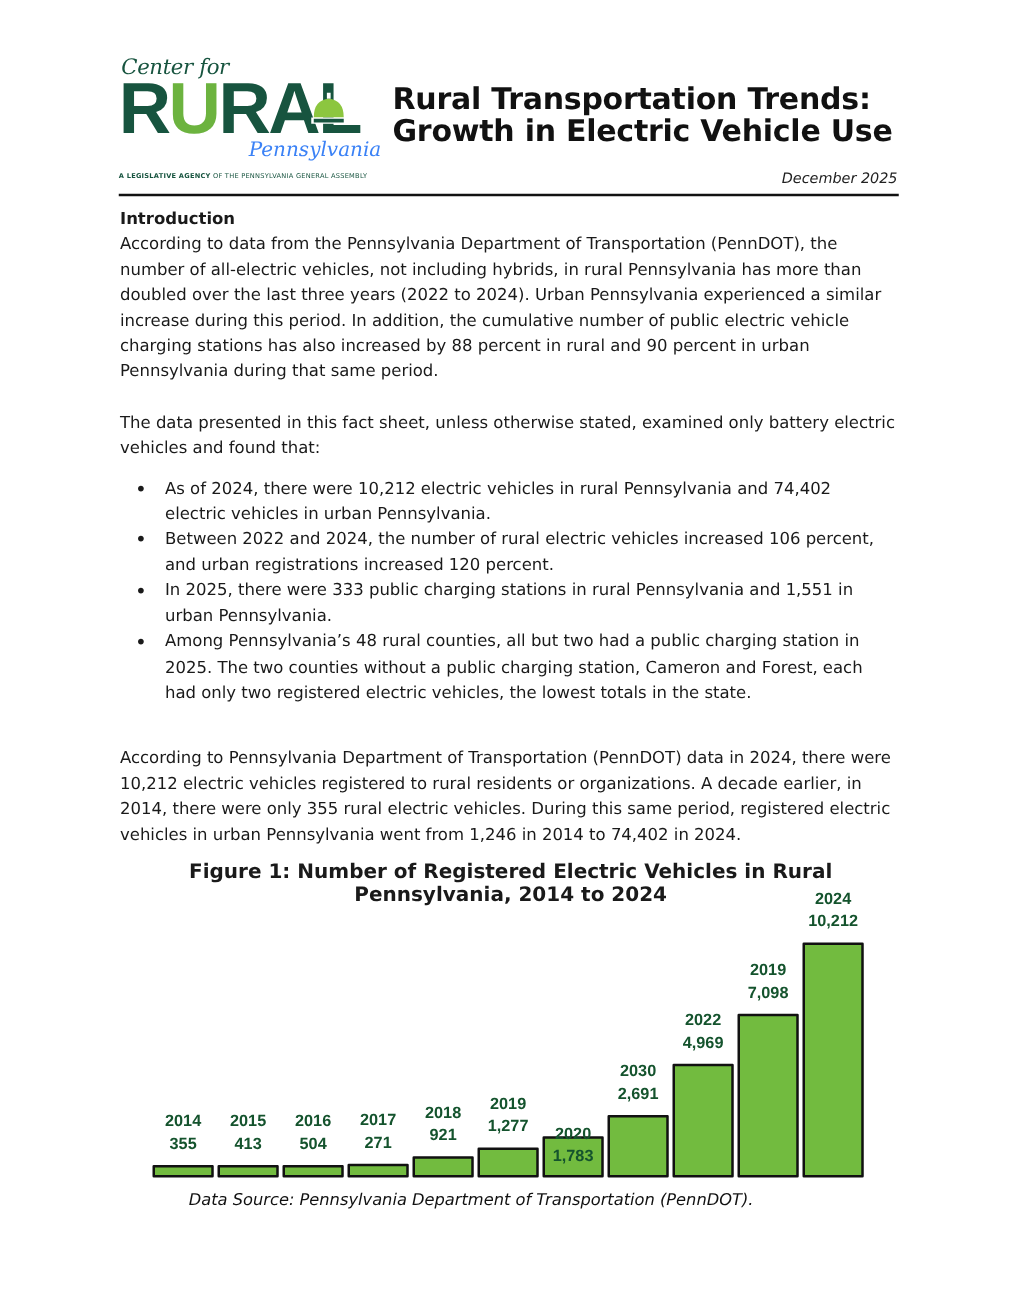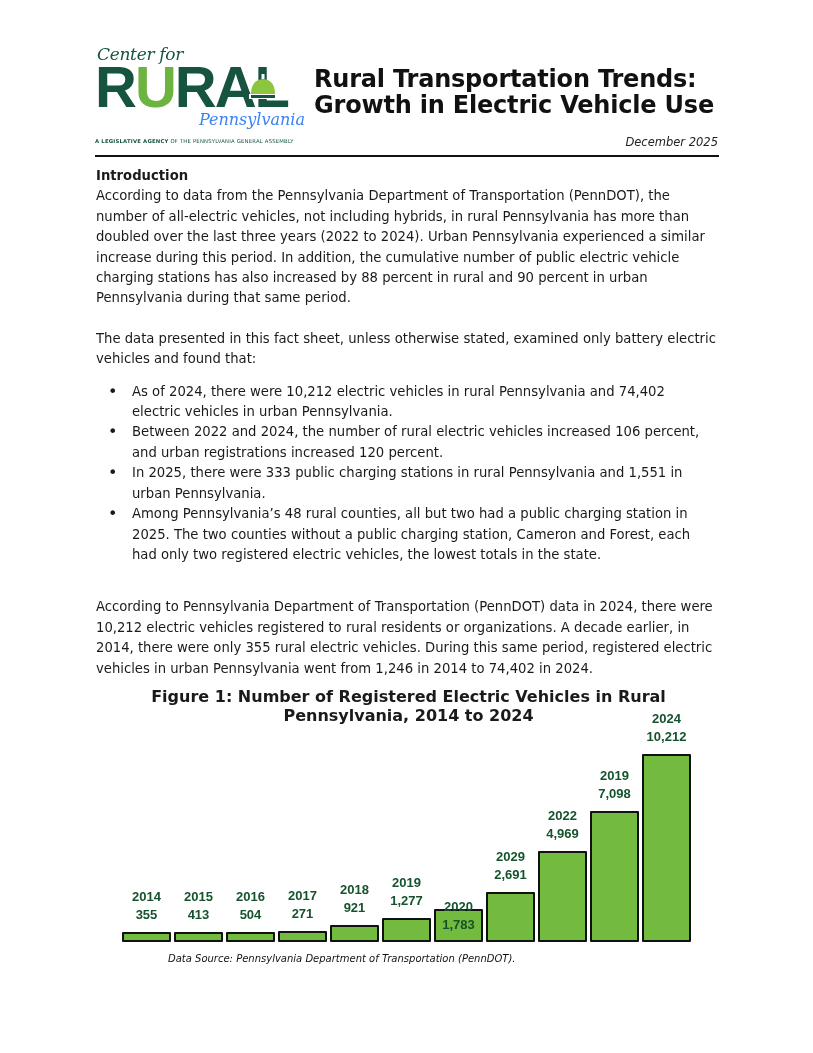--- a/index.html
+++ b/index.html
@@ -20,21 +20,21 @@
     .content h2 { font-size: 13.2px; font-weight: bold; margin: 0; line-height: 20.4px; }
     .content p { margin: 0; }
     .gap { height: 20px; }
     ul.bullets { margin: 12px; padding: 0; list-style: none; }
     ul.bullets li { position: relative; padding-left: 24px; }
     ul.bullets li::before { content: "\2022"; position: absolute; left: 0; top: 0; font-size: 16px; }
     .fig-title { position: absolute; left: 96px; top: 687px; width: 625px; text-align: center; font-weight: bold; font-size: 16px; }
     .chart { position: absolute; left: 0; top: 0; width: 813px; height: 1053px; pointer-events: none; }
     .bar { position: absolute; background: #72bb3f; border: 2.5px solid #111; box-sizing: border-box; border-radius: 1px; pointer-events: auto; }
     .blabel { position: absolute; width: 70px; text-align: center; font-family: "Liberation Sans", sans-serif; font-weight: bold; font-size: 13px; line-height: 18px; color: #14532d; }
-    .source { position: absolute; left: 168px; top: 953px; font-style: italic; font-size: 10px; color: #111; }
+    .source { position: absolute; left: 151px; top: 953px; font-style: italic; font-size: 13px; color: #111; }
   </style>
 </head>
 <body>
 
 <div class="logo">
   <span class="cf">Center for</span>
   <span class="rural"><span>R</span><span class="u">U</span><span>RAL</span></span>
   <svg class="dome" viewBox="0 0 30 26">
     <rect x="13.5" y="0" width="3" height="5" fill="#ffffff"></rect>
     <path d="M3 20 Q3 6 15 5 Q27 6 27 20 Z" fill="#8cc63f"></path>
@@ -97,21 +97,21 @@
       <div>2019</div>
       <div>1,277</div>
     </div>
     <div class="bar" style="left: 434px; top: 909px; width: 49px; height: 33px; background: rgb(114, 187, 63);"></div>
     <div class="blabel" style="left: 423.5px; top: 898px;">
       <div>2020</div>
       <div>1,783</div>
     </div>
     <div class="bar" style="left: 486px; top: 892px; width: 49px; height: 50px; background: rgb(114, 187, 63);"></div>
     <div class="blabel" style="left: 475.5px; top: 848px;">
-      <div>2029</div>
+      <div>2030</div>
       <div>2,691</div>
     </div>
     <div class="bar" style="left: 538px; top: 851px; width: 49px; height: 91px; background: rgb(114, 187, 63);"></div>
     <div class="blabel" style="left: 527.5px; top: 807px;">
       <div>2022</div>
       <div>4,969</div>
     </div>
     <div class="bar" style="left: 590px; top: 811px; width: 49px; height: 131px; background: rgb(114, 187, 63);"></div>
     <div class="blabel" style="left: 579.5px; top: 767px;">
       <div>2019</div>

